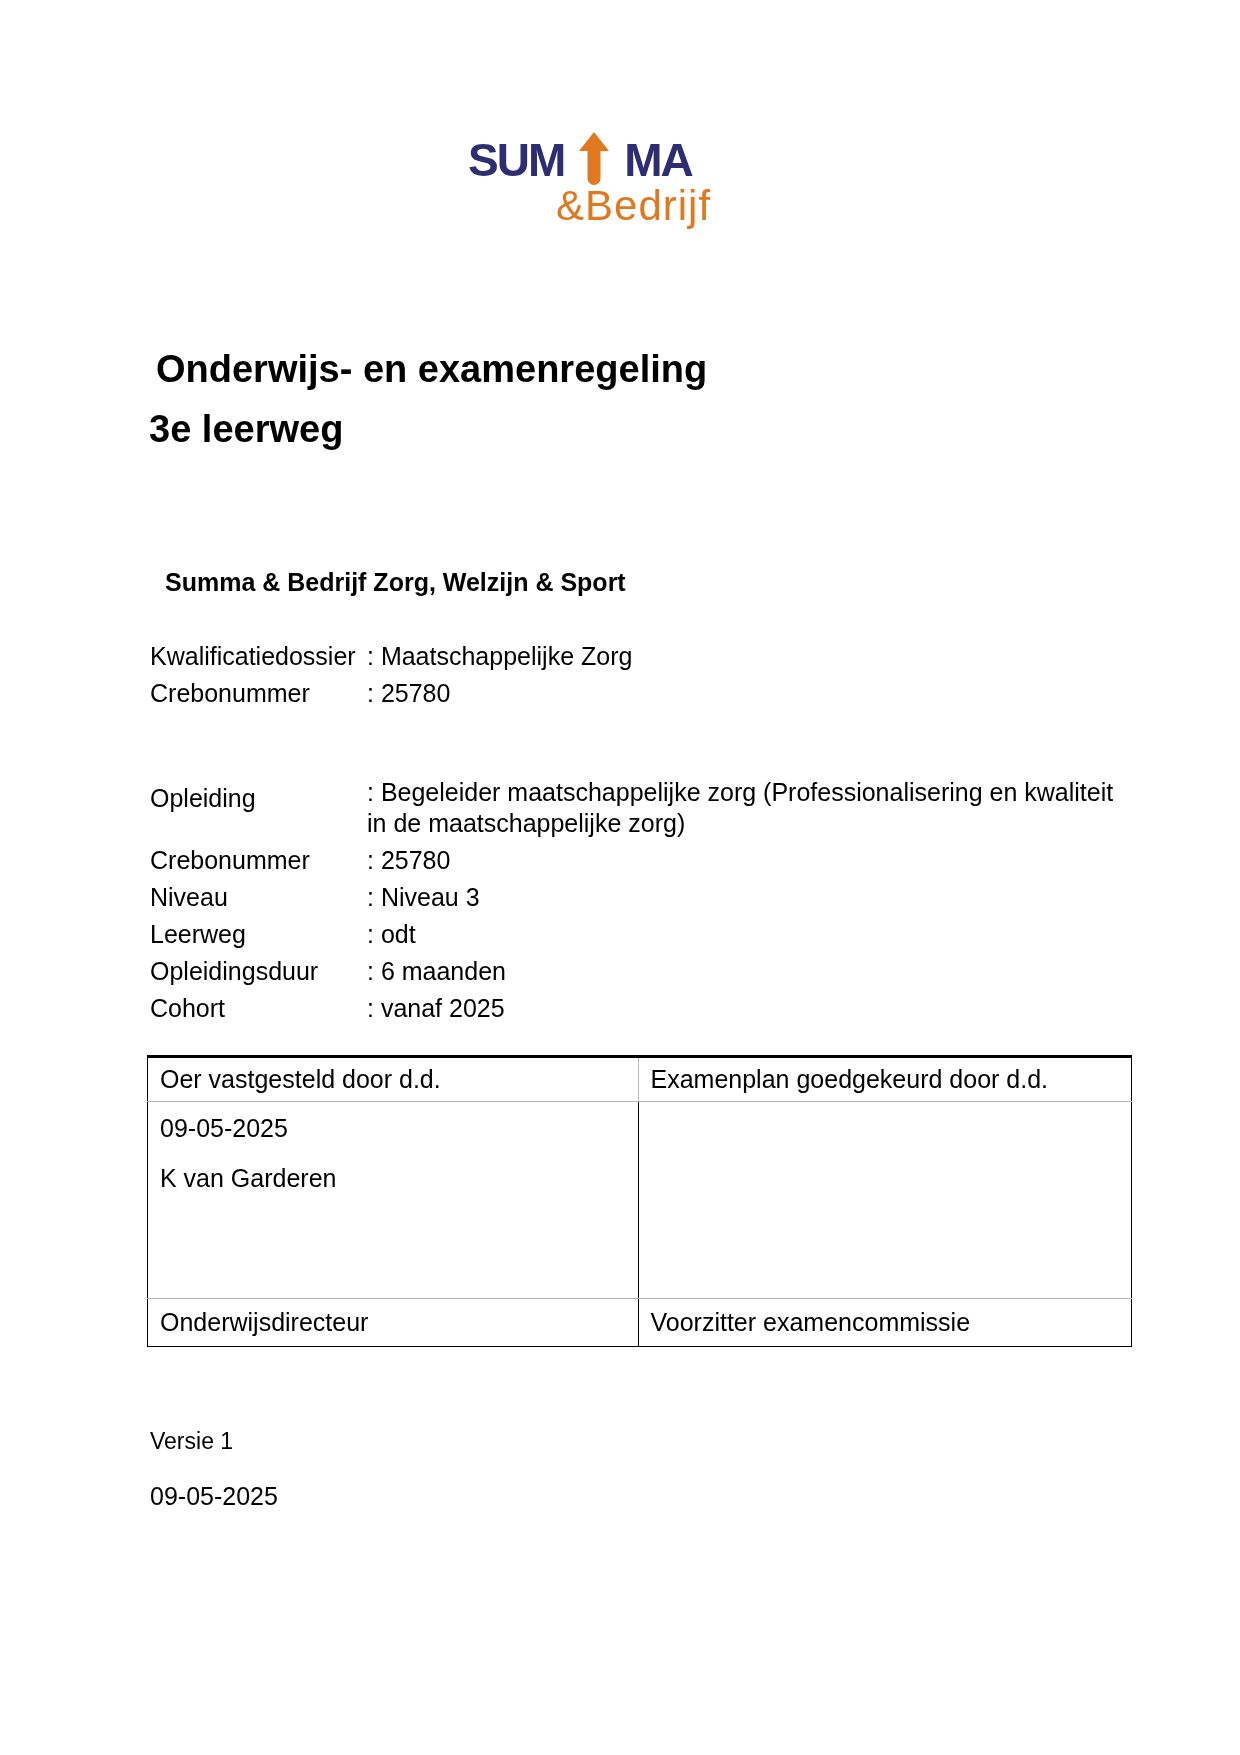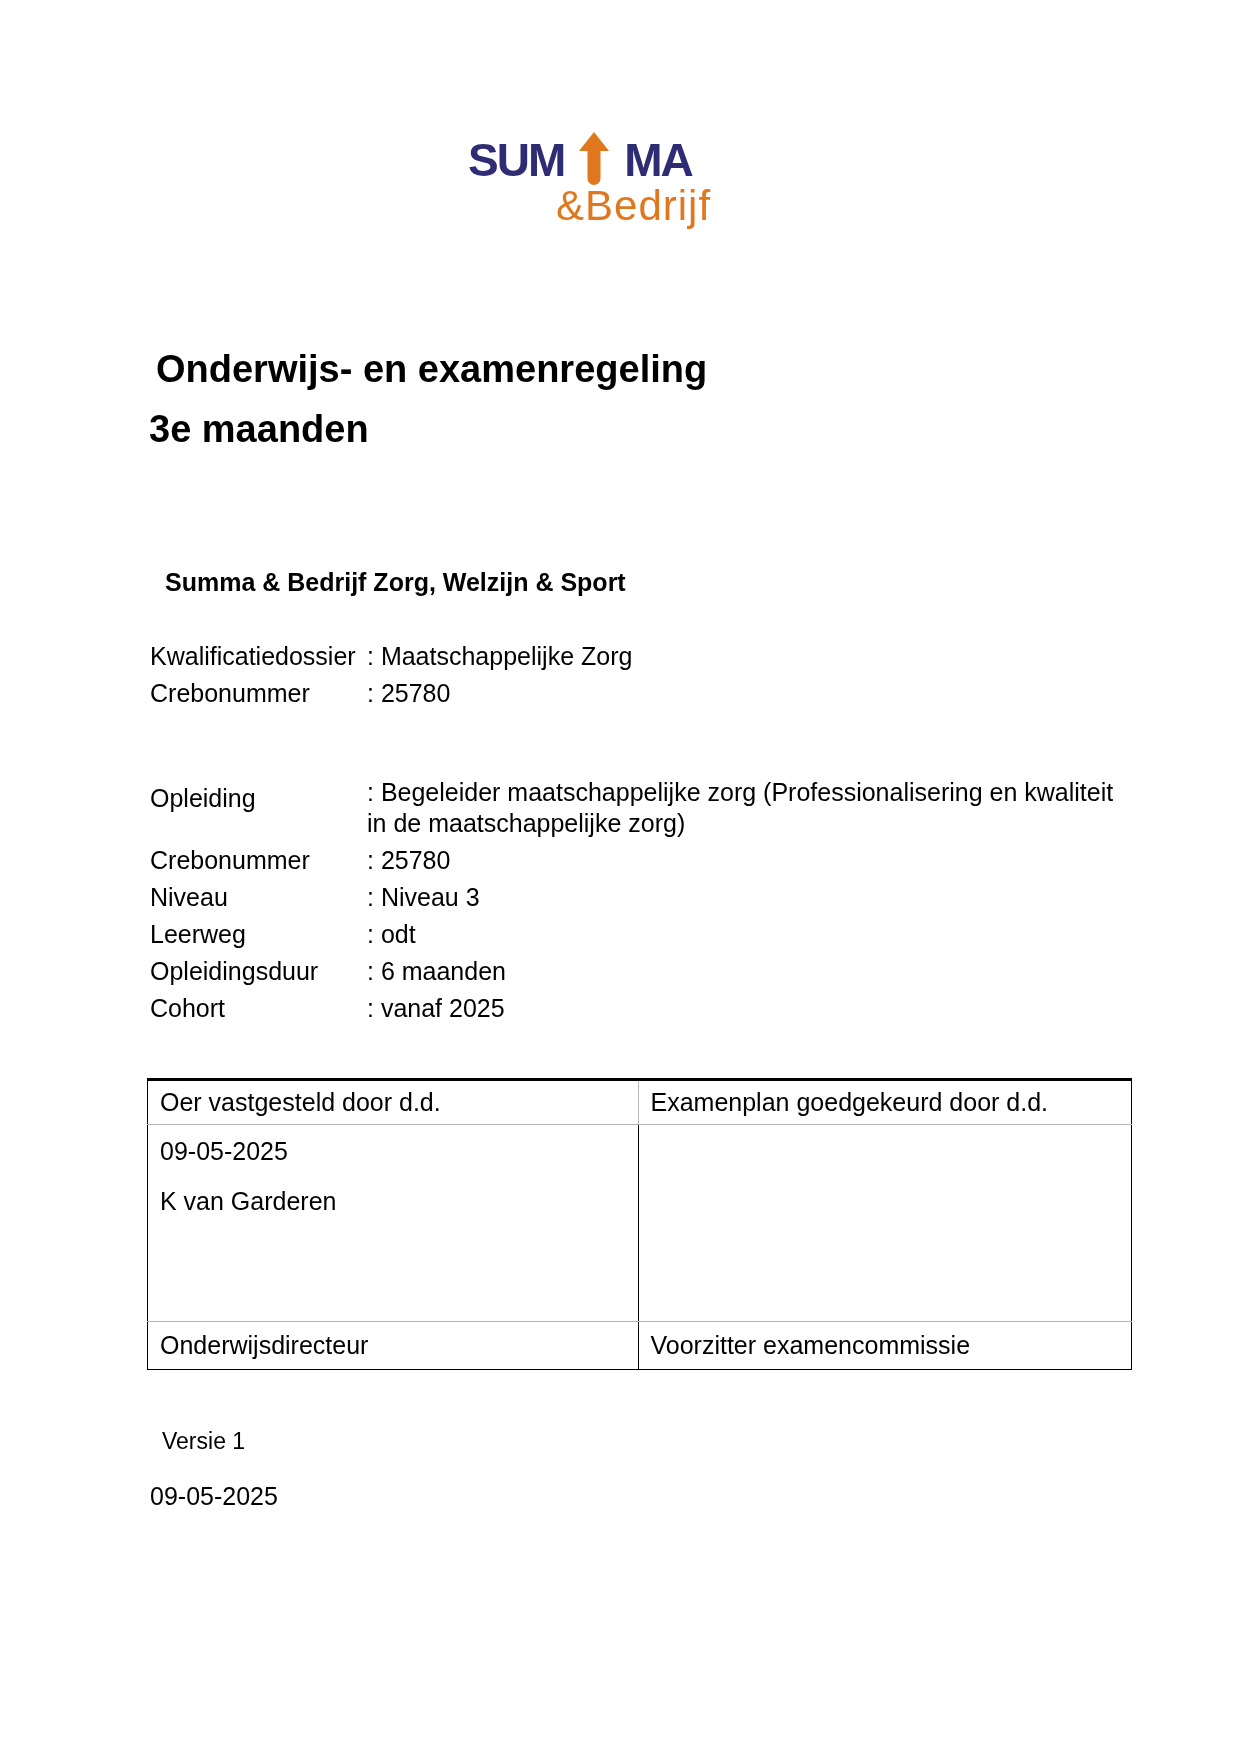--- a/index.html
+++ b/index.html
@@ -52,21 +52,21 @@
   .kv-main { top: 754px; }
   .kv-row { display: grid; grid-template-columns: 217px 1fr; align-items: center; min-height: 37px; }
   .kv-row .kv-value { line-height: 37px; }
   .kv-row.tall { min-height: 68px; }
   .kv-row.tall .kv-value { line-height: 31px; padding: 3px 0; max-width: 770px; margin-top: 20px; }
 
   
   .approval-table {
     position: absolute;
     left: 147px;
-    top: 1078px;
+    top: 1055px;
     width: 985px;
     border-collapse: collapse;
     font-size: 25px;
   }
   .approval-table th, .approval-table td {
     padding: 6px 12px;
     font-weight: 400;
     text-align: left;
     vertical-align: top;
   }
@@ -74,41 +74,41 @@
   .approval-table tr.hdr th { height: 45px; vertical-align: middle; border-bottom: 1px solid #b3b3b3; }
   .approval-table tr.hdr th + th { border-left: 1px solid #b9b9b9; }
   .approval-table tr.mid td { height: 197px; border-bottom: 1px solid #b3b3b3; }
   .approval-table tr.mid td + td { border-left: 1px solid #000; }
   .approval-table tr.ftr td { height: 48px; vertical-align: middle; }
   .approval-table tr.ftr td + td { border-left: 1px solid #000; }
   .approval-table .cell-p { margin: 6px 0 21px 0; }
 
   
   .version-block { position: absolute; left: 150px; top: 1428px; }
-  .version-line { font-size: 23px; margin: 0 0 27px 12px; }
+  .version-line { font-size: 23px; margin: 0 0 27px 0; }
   .version-date { font-size: 25px; margin: 0; }
 </style>
 </head>
 <body>
 
 <div class="page">
 
   <div class="logo">
     <div class="logo-top">
       <span>SUM</span>
         <span class="logo-arrow"><svg width="34" height="58" viewBox="0 0 34 58">
             <path d="M17 2 L32 21 L23.5 21 L23.5 48.5 a6.5 6.5 0 0 1 -13 0 L10.5 21 L2 21 Z" fill="#e0781f"></path>
           </svg></span>
         <span>MA</span>
     </div>
     <div class="logo-bottom">&amp;Bedrijf</div>
   </div>
 
   <h1 class="doc-title-1" style="margin:7px">Onderwijs- en examenregeling</h1>
-  <h1 class="doc-title-2" style="margin:0">3e maanden</h1>
+  <h1 class="doc-title-2" style="margin:0">3e leerweg</h1>
   <h2 class="org-name" style="margin:16px">Summa &amp; Bedrijf Zorg, Welzijn &amp; Sport</h2>
 
   <div class="kv kv-top">
     <div class="kv-row">
       <span class="kv-label">Kwalificatiedossier</span>
       <span class="kv-value">: Maatschappelijke Zorg</span>
     </div>
     <div class="kv-row">
       <span class="kv-label">Crebonummer</span>
       <span class="kv-value">: 25780</span>

